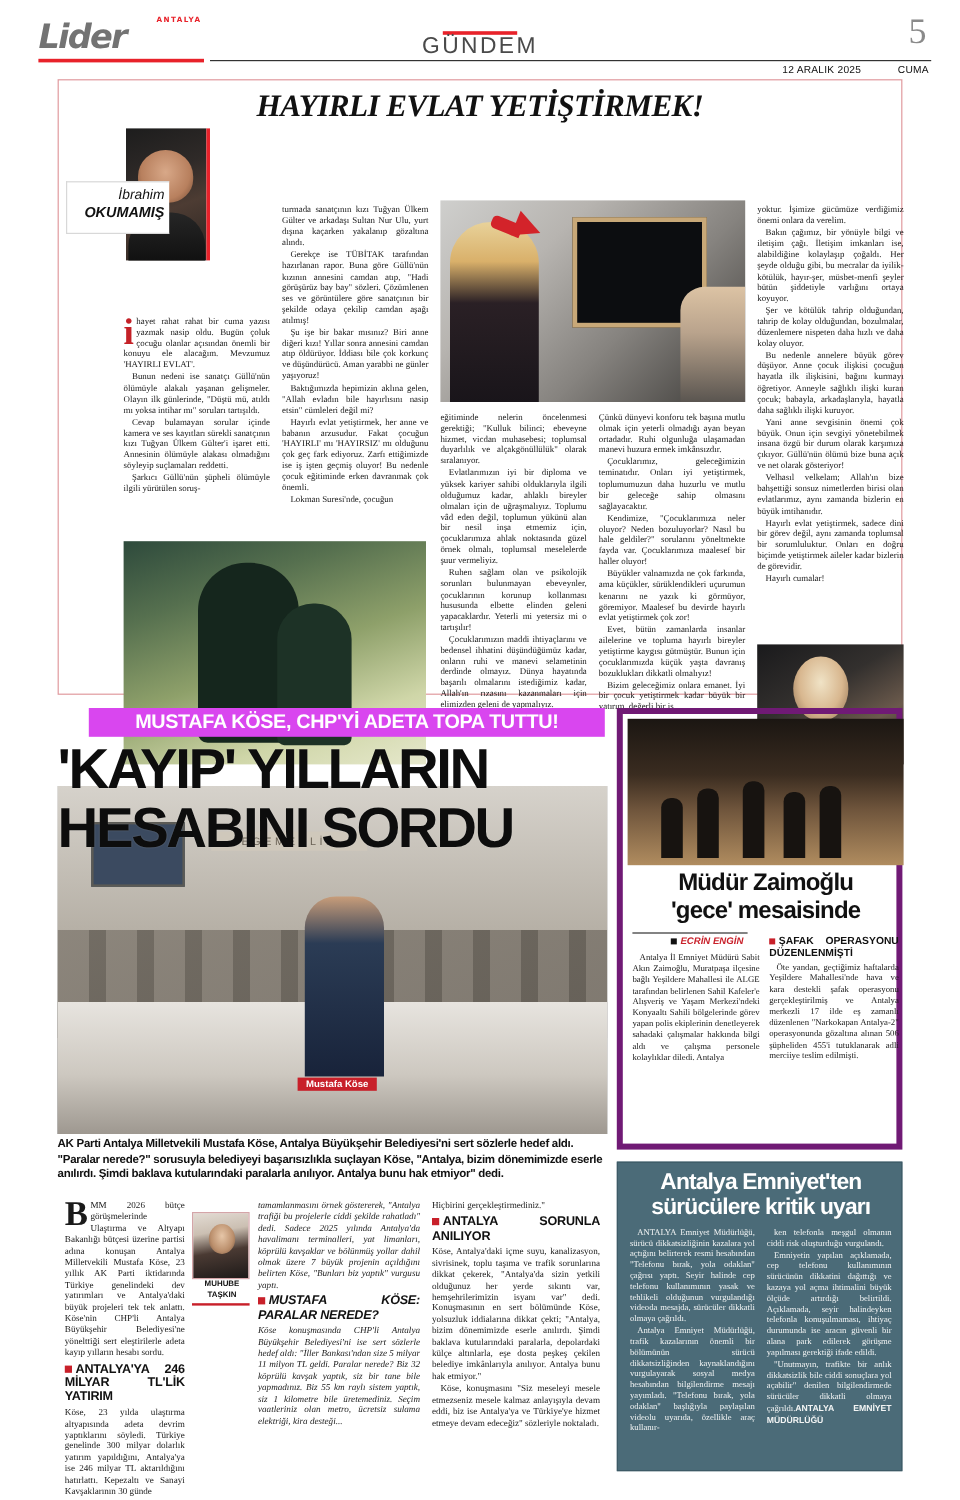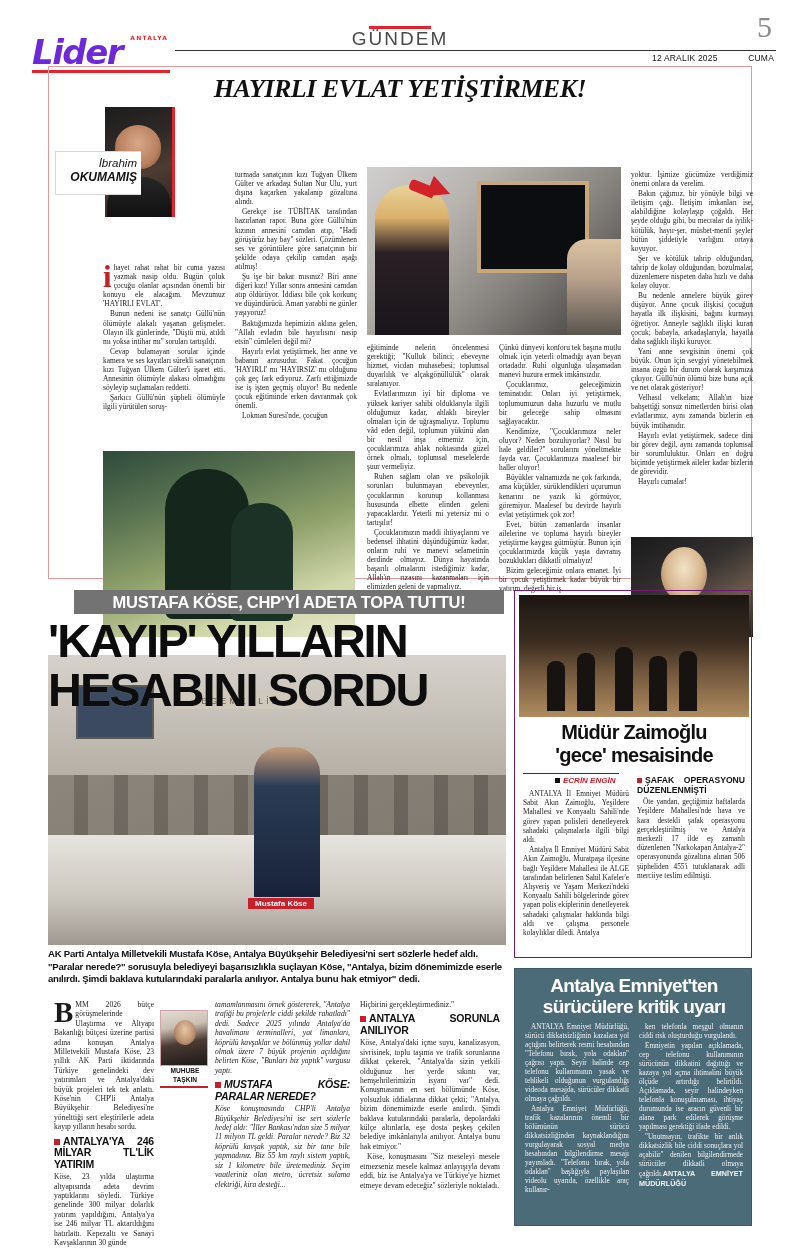--- a/index.html
+++ b/index.html
@@ -9,21 +9,21 @@
     font-family: "Liberation Serif", serif;
     overflow: hidden;
   }
   .page { position: relative; width: 800px; height: 1250px; background:#fff; }
 
   
   .masthead { position:absolute; left:0; top:0; width:800px; height:72px; }
   .logo-wrap { position:absolute; left:32px; top:14px; }
   .logo-main {
     font-family:"DejaVu Sans", sans-serif; font-weight:bold; font-style:italic;
-    font-size:34px; color:#6d28d9; letter-spacing:-1.5px; line-height:34px;margin-top:21px;
+    font-size:28px; color:#737373; letter-spacing:-1.5px; line-height:34px;
   }
   .logo-sup {
     position:absolute; right:2px; top:-1px;
     font-family:"DejaVu Sans", sans-serif; font-weight:bold;
     font-size:6px; color:#e8222a; letter-spacing:1.2px;
   }
   .logo-rule { width:138px; height:3px; background:#e8222a; margin-top:1px; }
 
   .section-title {
     position:absolute; left:0; right:0; top:28px; text-align:center;
@@ -159,21 +159,21 @@
   }
   .photo3::after {
     content:""; position:absolute; left:12px; bottom:0; width:86px; height:38px;
     background:#141214; border-radius:30px 30px 0 0;
   }
 
   
   .box2 { position:absolute; left:48px; top:590px; width:458px; height:652px; }
   .kicker {
     position:absolute; left:26px; top:0; width:430px; height:24px;
-    background:#737373; color:#fff; text-align:center;
+    background:#d946ef; color:#fff; text-align:center;
     font-family:"Liberation Sans", sans-serif; font-weight:bold; font-size:16.5px;
     line-height:24px; letter-spacing:-0.3px;
   }
   .b2-head {
     position:absolute; left:0; top:26px; width:458px;
     font-family:"Liberation Sans", sans-serif; font-weight:bold;
     font-size:47px; line-height:49px; color:#0d0d0d; letter-spacing:-2px;
     z-index:3; text-shadow:0 0 1px rgba(255,255,255,.35);
   }
   .photo4 {
@@ -255,21 +255,21 @@
   .sub-h {
     font-family:"Liberation Sans", sans-serif; font-weight:bold;
     font-size:10.5px; line-height:11.5px; color:#111; margin:4px 0 2px 0;
     text-indent:0; letter-spacing:-0.2px;
   }
   .sub-h .sq {
     display:inline-block; width:6px; height:6px; background:#c8202a; margin-right:3px;
   }
 
   
-  .box3 { position:absolute; left:514px; top:590px; width:238px; height:368px; border:1px solid #701a75; }
+  .box3 { position:absolute; left:514px; top:590px; width:238px; height:368px; border:5px solid #701a75; }
   .photo5 {
     position:absolute; left:4px; top:4px; width:230px; height:122px;
     background:linear-gradient(180deg,#1b1612 0%,#3a2c20 38%,#6f553c 62%,#b08c5f 100%);
     overflow:hidden;
   }
   .photo5 .p { position:absolute; bottom:6px; width:18px; height:58px; background:#171310; border-radius:8px 8px 0 0; }
   .photo5 .p1 { left:58px; } .photo5 .p2 { left:96px; height:64px; }
   .photo5 .p3 { left:130px; height:55px; } .photo5 .p4 { left:160px; height:60px; }
   .photo5 .p5 { left:28px; height:50px; }
 
@@ -452,21 +452,20 @@
       <div class="p p3"></div>
       <div class="p p4"></div>
     </div>
     <div class="b3-head">
       <div>Müdür Zaimoğlu</div>
       <div>'gece' mesaisinde</div>
     </div>
     <div class="b3-byline-rule"></div>
     <div class="b3-byline"><span class="sq"></span><span>ECRİN ENGİN</span></div>
     <div class="b3-body b3-colA">
-        <p class="noind">ANTALYA İl Emniyet Müdürü Sabit Akın Zaimoğlu, Yeşildere Mahallesi ve Konyaaltı Sahili'nde görev yapan polisleri denetleyerek sahadaki çalışmalarla ilgili bilgi aldı.</p>
         <p>Antalya İl Emniyet Müdürü Sabit Akın Zaimoğlu, Muratpaşa ilçesine bağlı Yeşildere Mahallesi ile ALGE tarafından belirlenen Sahil Kafeler'e Alışveriş ve Yaşam Merkezi'ndeki Konyaaltı Sahili bölgelerinde görev yapan polis ekiplerinin denetleyerek sahadaki çalışmalar hakkında bilgi aldı ve çalışma personele kolaylıklar diledi. Antalya</p>
       </div>
     <div class="b3-body b3-colB">
         <div class="sub-h3"><span class="sq"></span>ŞAFAK OPERASYONU DÜZENLENMİŞTİ</div>
         <p class="noind">Öte yandan, geçtiğimiz haftalarda Yeşildere Mahallesi'nde hava ve kara destekli şafak operasyonu gerçekleştirilmiş ve Antalya merkezli 17 ilde eş zamanlı düzenlenen "Narkokapan Antalya-2" operasyonunda gözaltına alınan 506 şüpheliden 455'i tutuklanarak adli merciiye teslim edilmişti.</p>
       </div>
   </div>
 
   <div class="box4">
     <div class="b4-head">

